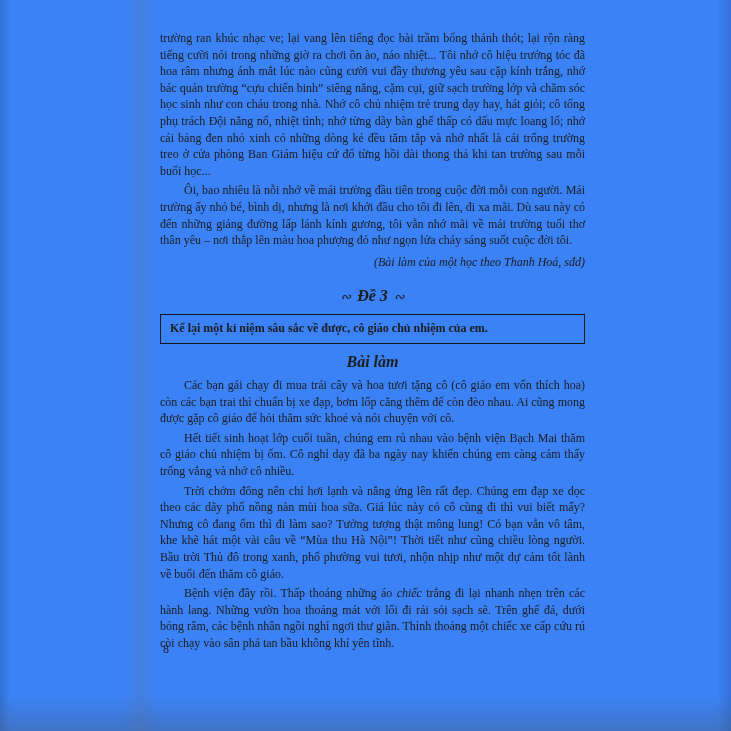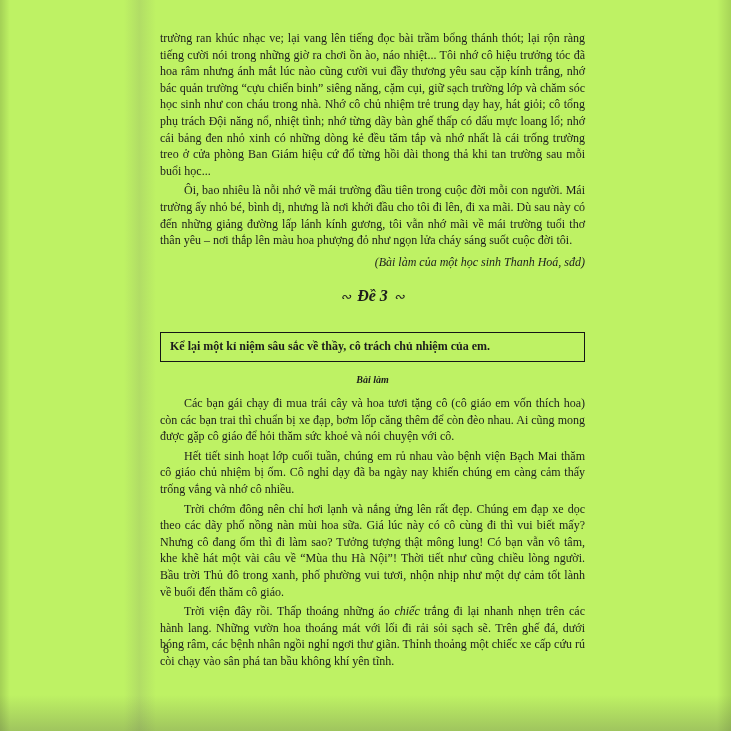--- a/index.html
+++ b/index.html
@@ -5,21 +5,21 @@
   * { margin: 0; padding: 0; box-sizing: border-box; }
   html, body { width: 731px; height: 731px; }
   body {
     font-family: "Liberation Serif", "DejaVu Serif", serif;
     background: #f2f1ef;
   }
   .scan {
     position: relative;
     width: 731px;
     height: 731px;
-    background: #bef264;
+    background: #3b82f6;
     overflow: hidden;
     color: #1c1c1c;
   }
   
   .shade { position: absolute; pointer-events: none; }
   .edge-left   { left: 0; top: 0; width: 10px; height: 100%;
                  background: linear-gradient(90deg, rgba(0,0,0,0.14), rgba(0,0,0,0)); }
   .gutter      { left: 124px; top: 0; width: 32px; height: 100%;
                  background: linear-gradient(90deg, rgba(0,0,0,0) 0%, rgba(110,110,110,0.16) 48%, rgba(0,0,0,0) 100%); }
   .edge-right  { right: 0; top: 0; width: 14px; height: 100%;
@@ -40,37 +40,37 @@
   p.cont { text-indent: 0; }
   .attribution {
     text-align: right;
     font-style: italic;
     margin-top: 5px;
     margin-bottom: 2px;
   }
   .section-header {
     text-align: center;
     margin-top: 18px;
-    margin-bottom: 26px;
+    margin-bottom: 8px;
     font-size: 16px;
     font-weight: bold;
     font-style: italic;
   }
   .section-header .decor { font-size: 13px; font-weight: normal; padding: 0 6px; }
   .prompt-box {
     border: 1.5px solid #161616;
     padding: 5px 9px 6px 9px;
     font-weight: bold;
     text-align: left;
   }
   .bailam {
     text-align: center;
     font-weight: bold;
     font-style: italic;
-    font-size: 10px;
+    font-size: 16px;
     margin: 10px 0 7px 0;
   }
   .page-number {
     position: absolute;
     left: 163px;
     top: 642px;
     font-size: 12px;
   }
   .it { font-style: italic; }
 </style>
@@ -83,37 +83,37 @@
   <div class="shade gutter"></div>
   <div class="shade edge-right"></div>
   <div class="shade edge-bottom"></div>
 
   <div class="column">
 
     <p class="para cont">trường ran khúc nhạc ve; lại vang lên tiếng đọc bài trầm bổng thánh thót; lại rộn ràng tiếng cười nói trong những giờ ra chơi ồn ào, náo nhiệt... Tôi nhớ cô hiệu trưởng tóc đã hoa râm nhưng ánh mắt lúc nào cũng cười vui đầy thương yêu sau cặp kính trắng, nhớ bác quản trường “cựu chiến binh” siêng năng, cặm cụi, giữ sạch trường lớp và chăm sóc học sinh như con cháu trong nhà. Nhớ cô chủ nhiệm trẻ trung dạy hay, hát giỏi; cô tổng phụ trách Đội năng nổ, nhiệt tình; nhớ từng dãy bàn ghế thấp có dấu mực loang lổ; nhớ cái bảng đen nhỏ xinh có những dòng kẻ đều tăm tắp và nhớ nhất là cái trống trường treo ở cửa phòng Ban Giám hiệu cứ đổ từng hồi dài thong thả khi tan trường sau mỗi buổi học...</p>
 
     <p class="para">Ôi, bao nhiêu là nỗi nhớ về mái trường đầu tiên trong cuộc đời mỗi con người. Mái trường ấy nhỏ bé, bình dị, nhưng là nơi khởi đầu cho tôi đi lên, đi xa mãi. Dù sau này có đến những giảng đường lấp lánh kính gương, tôi vẫn nhớ mãi về mái trường tuổi thơ thân yêu – nơi thắp lên màu hoa phượng đỏ như ngọn lửa cháy sáng suốt cuộc đời tôi.</p>
 
-    <div class="attribution">(Bài làm của một học sinh Thanh Hoá, sđd)</div>
+    <div class="attribution">(Bài làm của một học theo Thanh Hoá, sđd)</div>
 
     <div class="section-header">
       <span class="decor">∾</span><span>Đề 3</span><span class="decor">∾</span>
     </div>
 
     <div class="prompt-box">
-      <span>Kể lại một kỉ niệm sâu sắc về thầy, cô trách chủ nhiệm của em.</span>
+      <span>Kể lại một kỉ niệm sâu sắc về được, cô giáo chủ nhiệm của em.</span>
     </div>
 
     <div class="bailam">Bài làm</div>
 
     <p class="para">Các bạn gái chạy đi mua trái cây và hoa tươi tặng cô (cô giáo em vốn thích hoa) còn các bạn trai thì chuẩn bị xe đạp, bơm lốp căng thêm để còn đèo nhau. Ai cũng mong được gặp cô giáo để hỏi thăm sức khoẻ và nói chuyện với cô.</p>
 
     <p class="para">Hết tiết sinh hoạt lớp cuối tuần, chúng em rủ nhau vào bệnh viện Bạch Mai thăm cô giáo chủ nhiệm bị ốm. Cô nghỉ dạy đã ba ngày nay khiến chúng em càng cảm thấy trống vắng và nhớ cô nhiều.</p>
 
     <p class="para">Trời chớm đông nên chỉ hơi lạnh và nắng ửng lên rất đẹp. Chúng em đạp xe dọc theo các dãy phố nồng nàn mùi hoa sữa. Giá lúc này có cô cùng đi thì vui biết mấy? Nhưng cô đang ốm thì đi làm sao? Tưởng tượng thật mông lung! Có bạn vẫn vô tâm, khe khẽ hát một vài câu về “Mùa thu Hà Nội”! Thời tiết như cũng chiều lòng người. Bầu trời Thủ đô trong xanh, phố phường vui tươi, nhộn nhịp như một dự cảm tốt lành về buổi đến thăm cô giáo.</p>
 
-    <p class="para"><span>Trời viện đây rồi. Thấp thoáng những áo </span><span class="it">chiếc</span><span> trắng đi lại nhanh nhẹn trên các hành lang. Những vườn hoa thoáng mát với lối đi rải sỏi sạch sẽ. Trên ghế đá, dưới bóng râm, các bệnh nhân ngồi nghỉ ngơi thư giãn. Thỉnh thoảng một chiếc xe cấp cứu rú còi chạy vào sân phá tan bầu không khí yên tĩnh.</span></p>
+    <p class="para"><span>Bệnh viện đây rồi. Thấp thoáng những áo </span><span class="it">chiếc</span><span> trắng đi lại nhanh nhẹn trên các hành lang. Những vườn hoa thoáng mát với lối đi rải sỏi sạch sẽ. Trên ghế đá, dưới bóng râm, các bệnh nhân ngồi nghỉ ngơi thư giãn. Thỉnh thoảng một chiếc xe cấp cứu rú còi chạy vào sân phá tan bầu không khí yên tĩnh.</span></p>
 
   </div>
 
   <div class="page-number">8</div>
 
 </div>
 
 </body></html>

